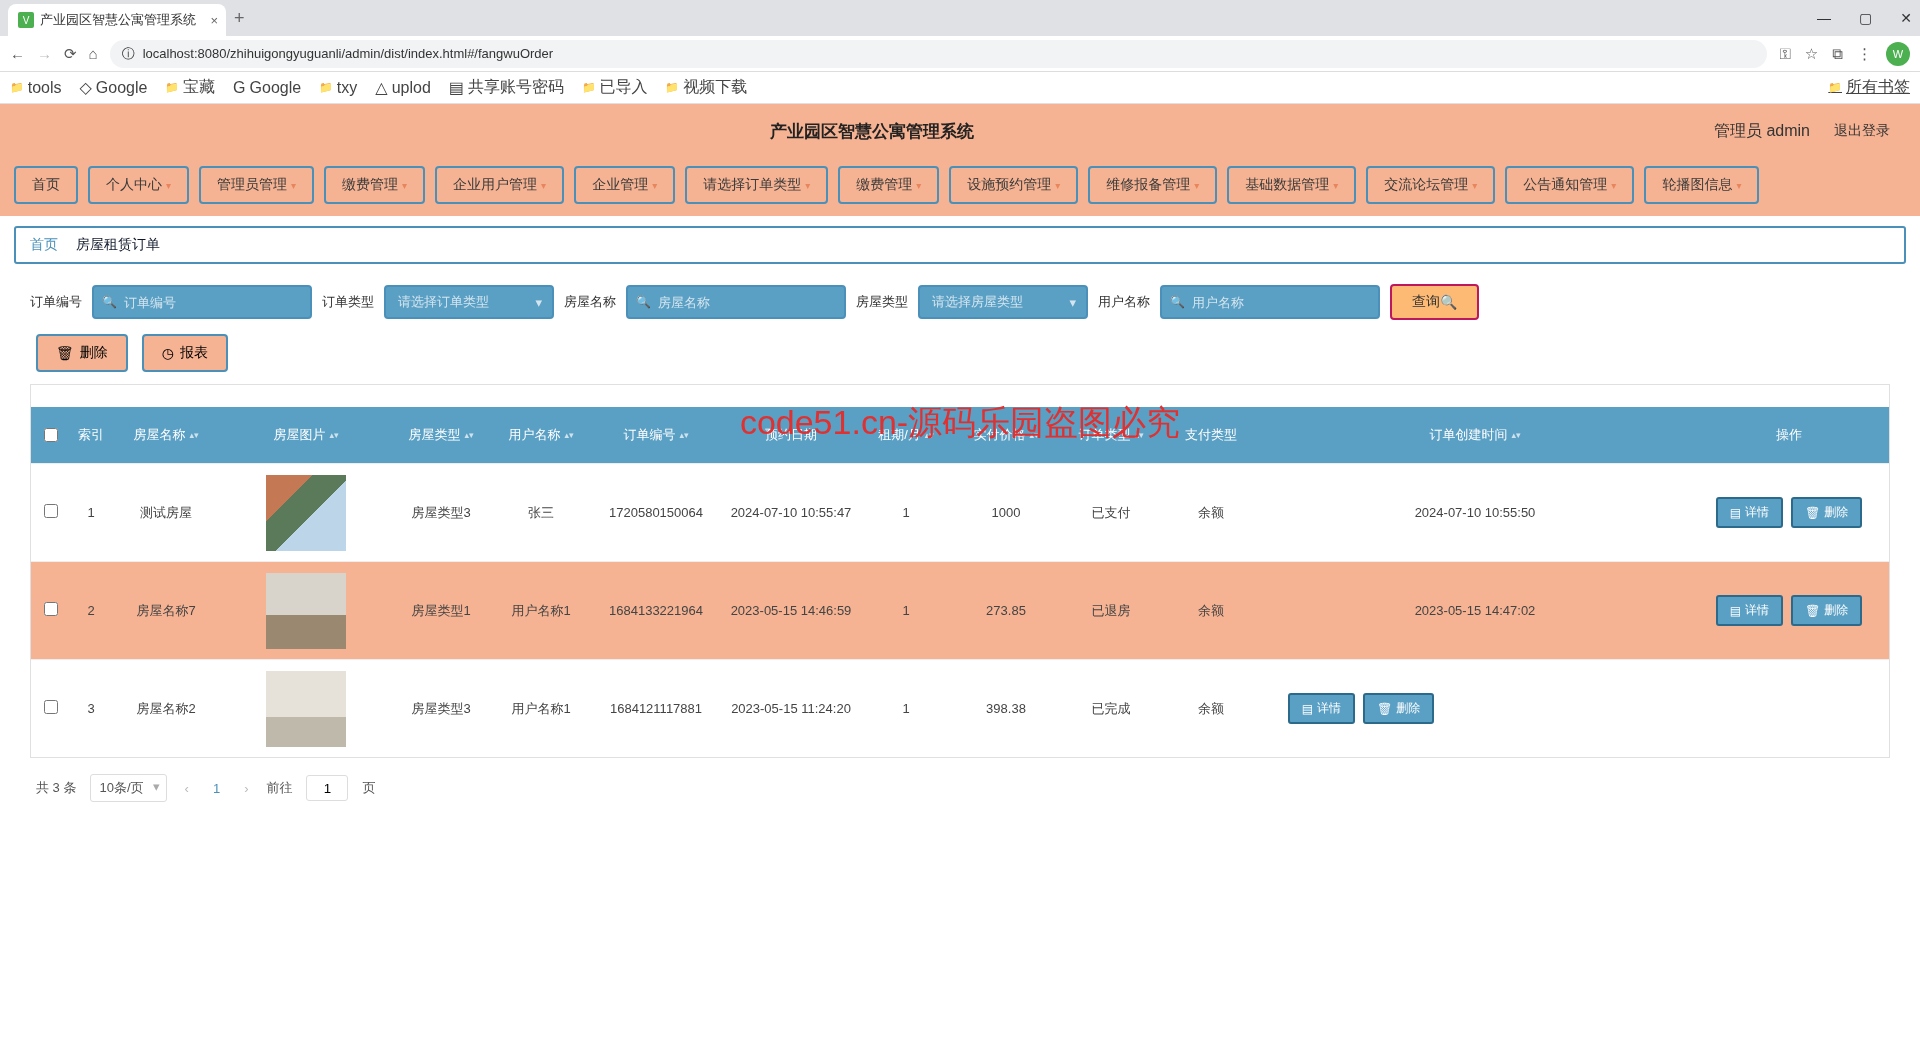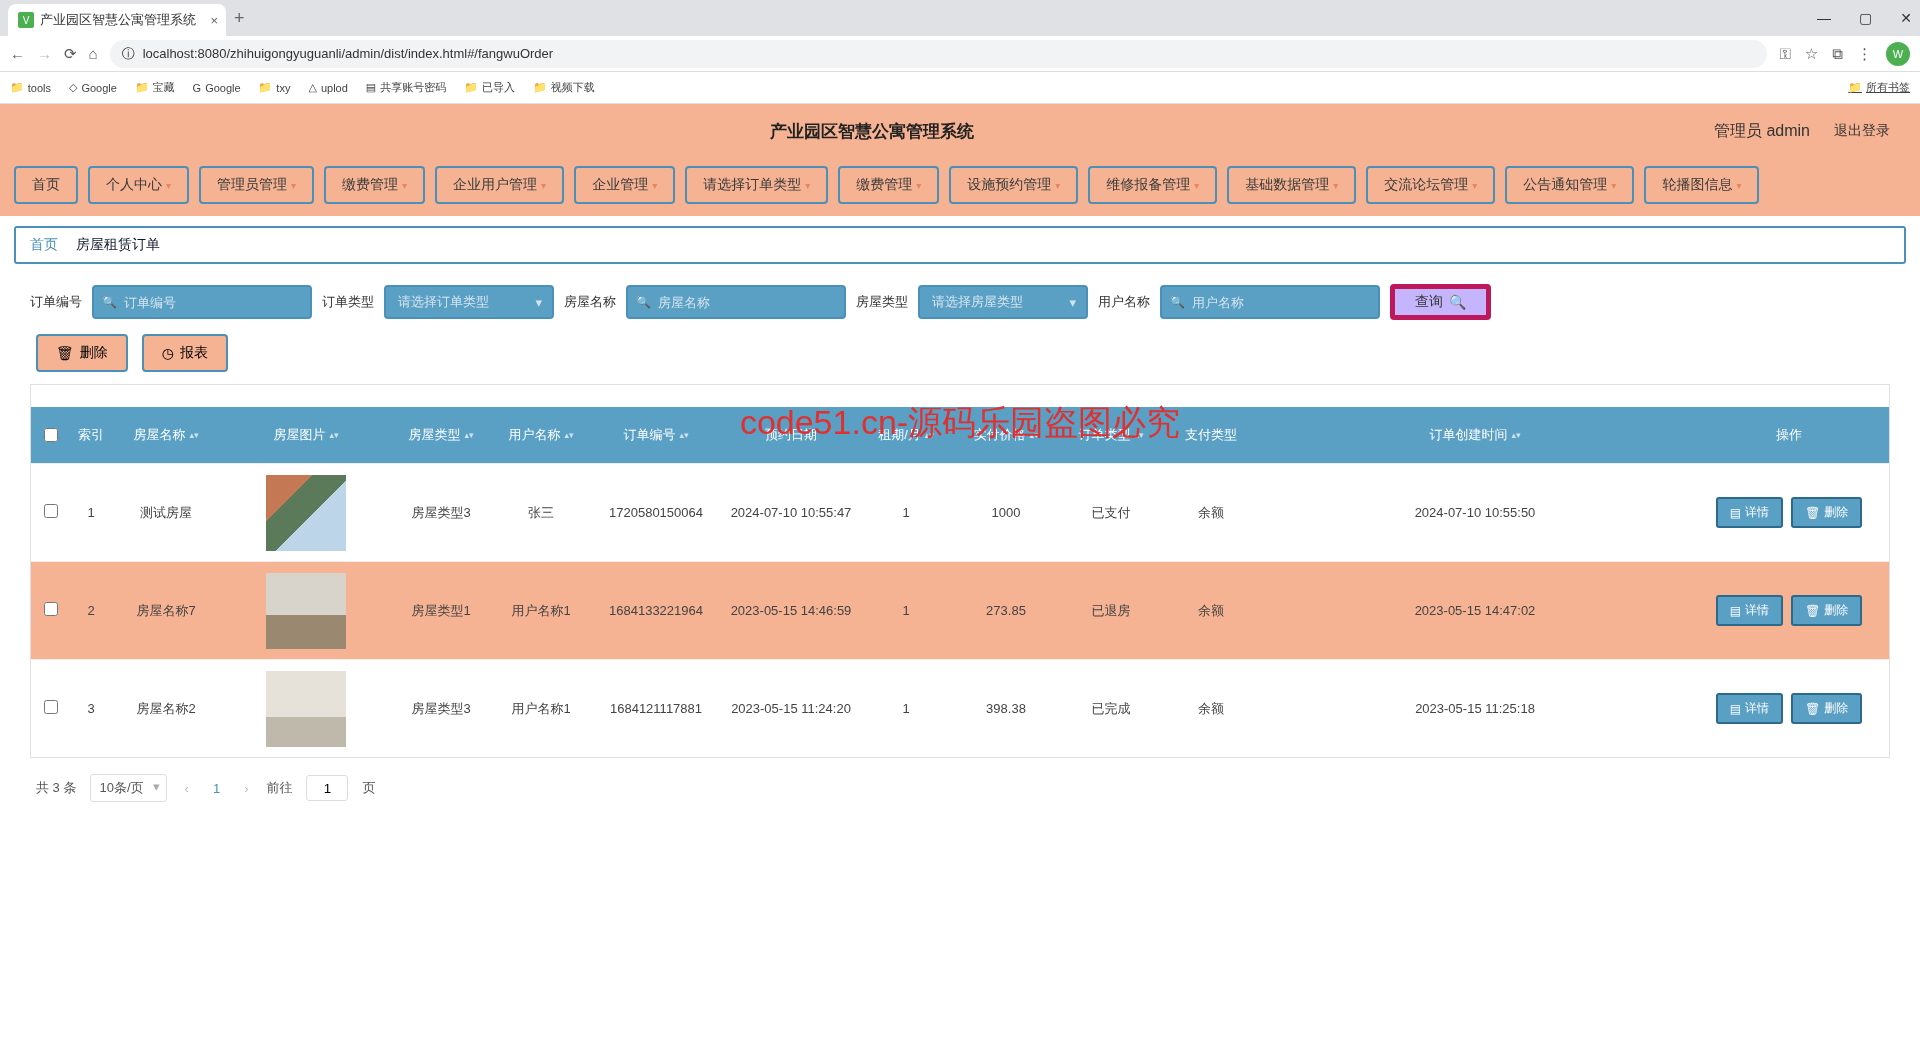--- a/index.html
+++ b/index.html
@@ -10,21 +10,21 @@
 .tab { background:#fff; border-radius:8px 8px 0 0; height:32px; margin-top:4px; padding:0 30px 0 10px; display:flex; align-items:center; gap:6px; position:relative; min-width:200px; }
 .tab-favicon { width:16px; height:16px; background:#4caf50; border-radius:2px; display:flex; align-items:center; justify-content:center; color:#fff; font-size:10px; }
 .tab-close { position:absolute; right:8px; color:#666; }
 .tab-plus { margin-left:8px; color:#666; font-size:18px; }
 .win-ctrl { margin-left:auto; display:flex; gap:28px; color:#333; font-size:14px; }
 .addr-bar { height:36px; background:#fff; display:flex; align-items:center; padding:0 10px; gap:12px; border-bottom:1px solid #ddd; }
 .addr-icon { color:#555; font-size:15px; }
 .addr-url { flex:1; background:#f1f3f4; border-radius:16px; height:28px; display:flex; align-items:center; padding:0 12px; gap:8px; color:#333; font-size:13px; }
 .addr-right { display:flex; gap:14px; align-items:center; }
 .avatar { width:24px; height:24px; border-radius:50%; background:#4caf50; color:#fff; display:flex; align-items:center; justify-content:center; font-size:11px; }
-.bookmarks { height:32px; background:#fff; display:flex; align-items:center; padding:0 10px; gap:18px; border-bottom:1px solid #e0e0e0; font-size:11px; color:#444; }
+.bookmarks { height:32px; background:#fff; display:flex; align-items:center; padding:0 10px; gap:18px; border-bottom:1px solid #e0e0e0; font-size:16px; color:#444; }
 .bm { display:flex; align-items:center; gap:4px; }
 .bm-folder::before { content:"📁"; font-size:11px; }
 .bm-right { margin-left:auto;text-decoration:underline; }
 
 
 .app-header { background:#f5b393; height:54px; display:flex; align-items:center; padding:0 30px; }
 .app-title { flex:1; text-align:center; font-size:17px; font-weight:bold; color:#222; }
 .app-user { color:#333; font-size:16px; margin-right:24px; }
 .app-logout { color:#333; font-size:14px; }
 
@@ -41,21 +41,21 @@
 
 
 .filter { padding:10px 30px 14px; display:flex; align-items:center; gap:10px; flex-wrap:wrap; }
 .filter-label { font-size:13px; color:#333; }
 .filter-input { border:2px solid #4a90b8; border-radius:4px; background:#5a9fc4; height:34px; padding:0 10px 0 30px; color:#fff; font-size:13px; position:relative; min-width:180px; }
 .filter-box { position:relative; display:inline-block; }
 .filter-box .sicon { position:absolute; left:10px; top:50%; transform:translateY(-50%); color:#d4e5ef; font-size:12px; z-index:1; }
 .filter-input::placeholder { color:#d4e5ef; }
 .filter-select { border:2px solid #4a90b8; border-radius:4px; background:#5a9fc4; height:34px; padding:0 28px 0 12px; color:#d4e5ef; font-size:13px; min-width:170px; position:relative; display:flex; align-items:center; }
 .filter-select::after { content:"▾"; position:absolute; right:10px; color:#d4e5ef; }
-.btn-search { border:5px solid #be185d; border-radius:4px; background:#c4b5fd; height:36px; padding:0 20px; color:#333; font-size:14px; cursor:pointer; display:flex; align-items:center; gap:6px; }
+.btn-search { border:2px solid #be185d; border-radius:4px; background:#fdba74; height:36px; padding:0 20px; color:#333; font-size:14px; cursor:pointer; display:flex; align-items:center; }
 
 
 .actions { padding:0 30px 12px 36px; display:flex; gap:14px; }
 .btn-act { border:2px solid #4a90b8; border-radius:4px; background:#f5b393; padding:8px 18px; font-size:14px; cursor:pointer; display:flex; align-items:center; gap:6px; }
 
 
 .tbl { margin:0 30px; border:1px solid #e0e0e0; }
 .tbl-head { background:#5a9fc4; color:#fff; display:flex; align-items:center; height:56px; font-size:13px;margin-top:22px; }
 .tbl-head .th { padding:0 6px; text-align:center; display:flex; align-items:center; justify-content:center; gap:4px; }
 .sort-ic { font-size:9px; opacity:.7; display:inline-flex; flex-direction:column; line-height:6px; }
@@ -318,21 +318,20 @@
           <div class="thumb t3"></div>
         </div>
         <div class="td w-type">房屋类型3</div>
         <div class="td w-user">用户名称1</div>
         <div class="td w-num">1684121117881</div>
         <div class="td w-date">2023-05-15 11:24:20</div>
         <div class="td w-period">1</div>
         <div class="td w-price">398.38</div>
         <div class="td w-otype">已完成</div>
         <div class="td w-pay">余额</div>
-        <div class="td w-created">2023-05-15 11:25:18</div>
         <div class="td w-ops"><button class="row-btn"><span>▤</span>详情</button><button class="row-btn"><span>🗑</span>删除</button></div>
       </div>
     </div>
 </div>
 
 <div class="pager">
   <span>共 3 条</span>
   <span class="pager-select">10条/页</span>
   <span class="pager-arrow">‹</span>
   <span class="pager-num">1</span>

